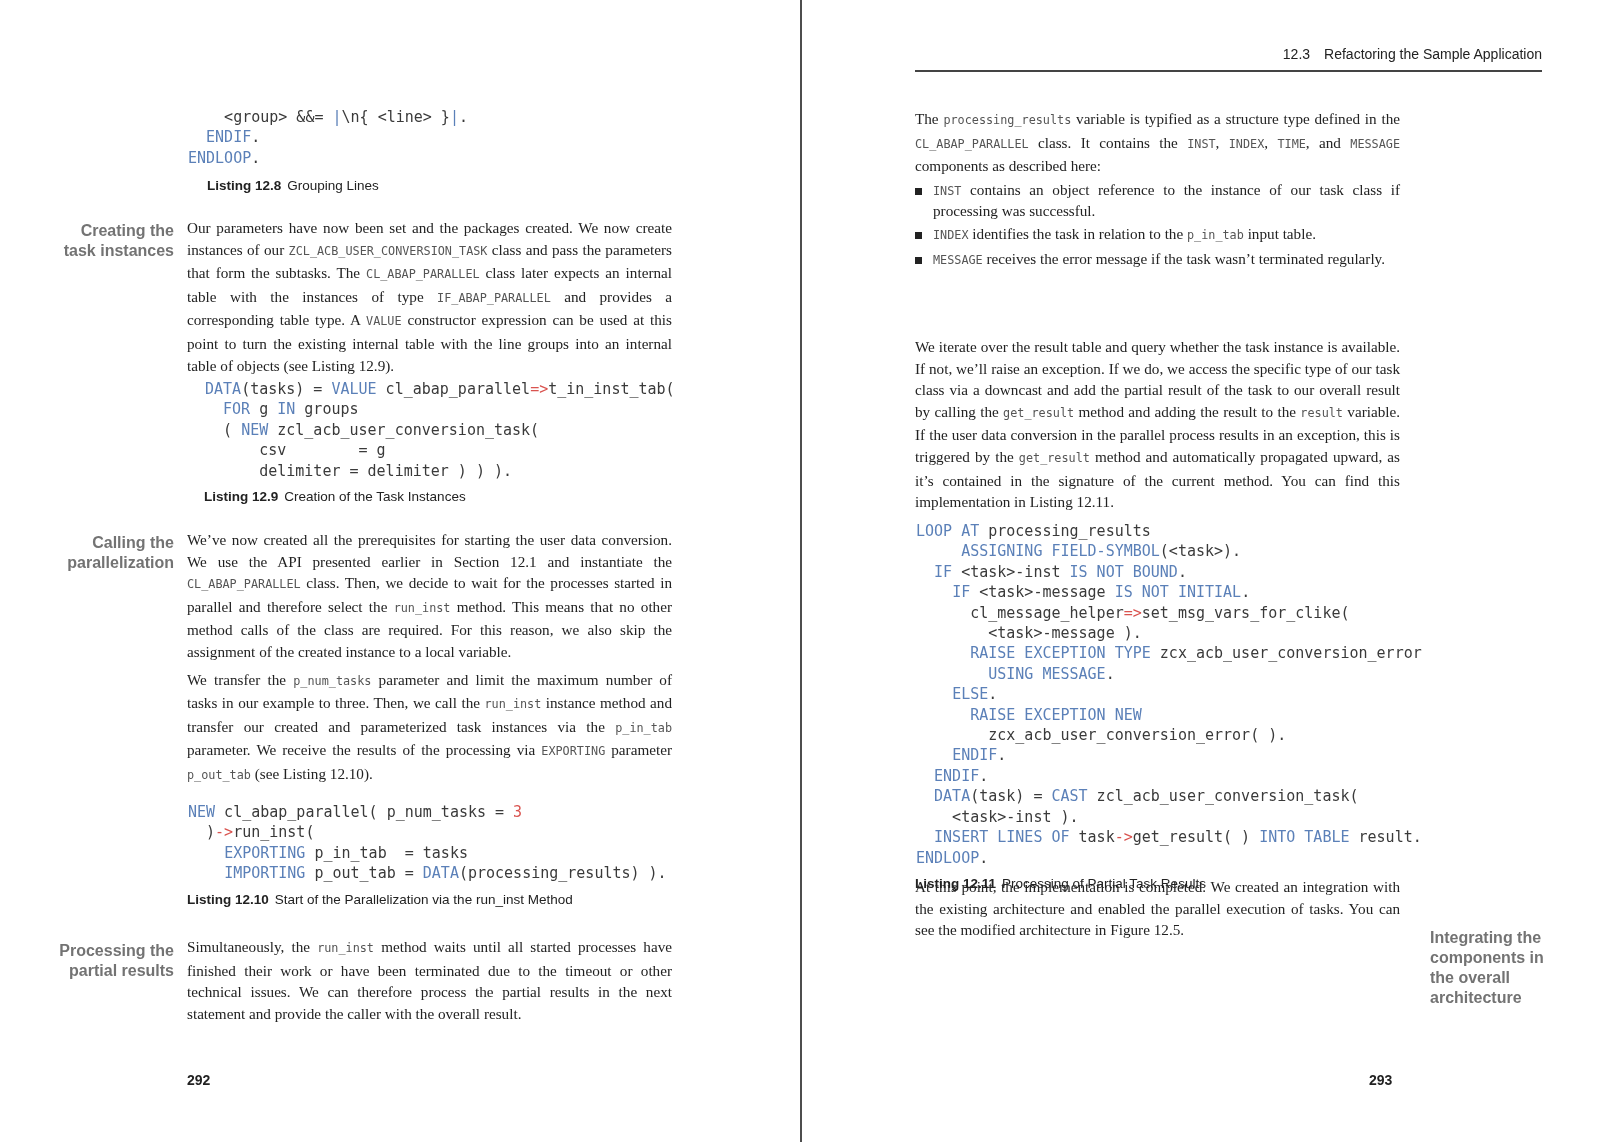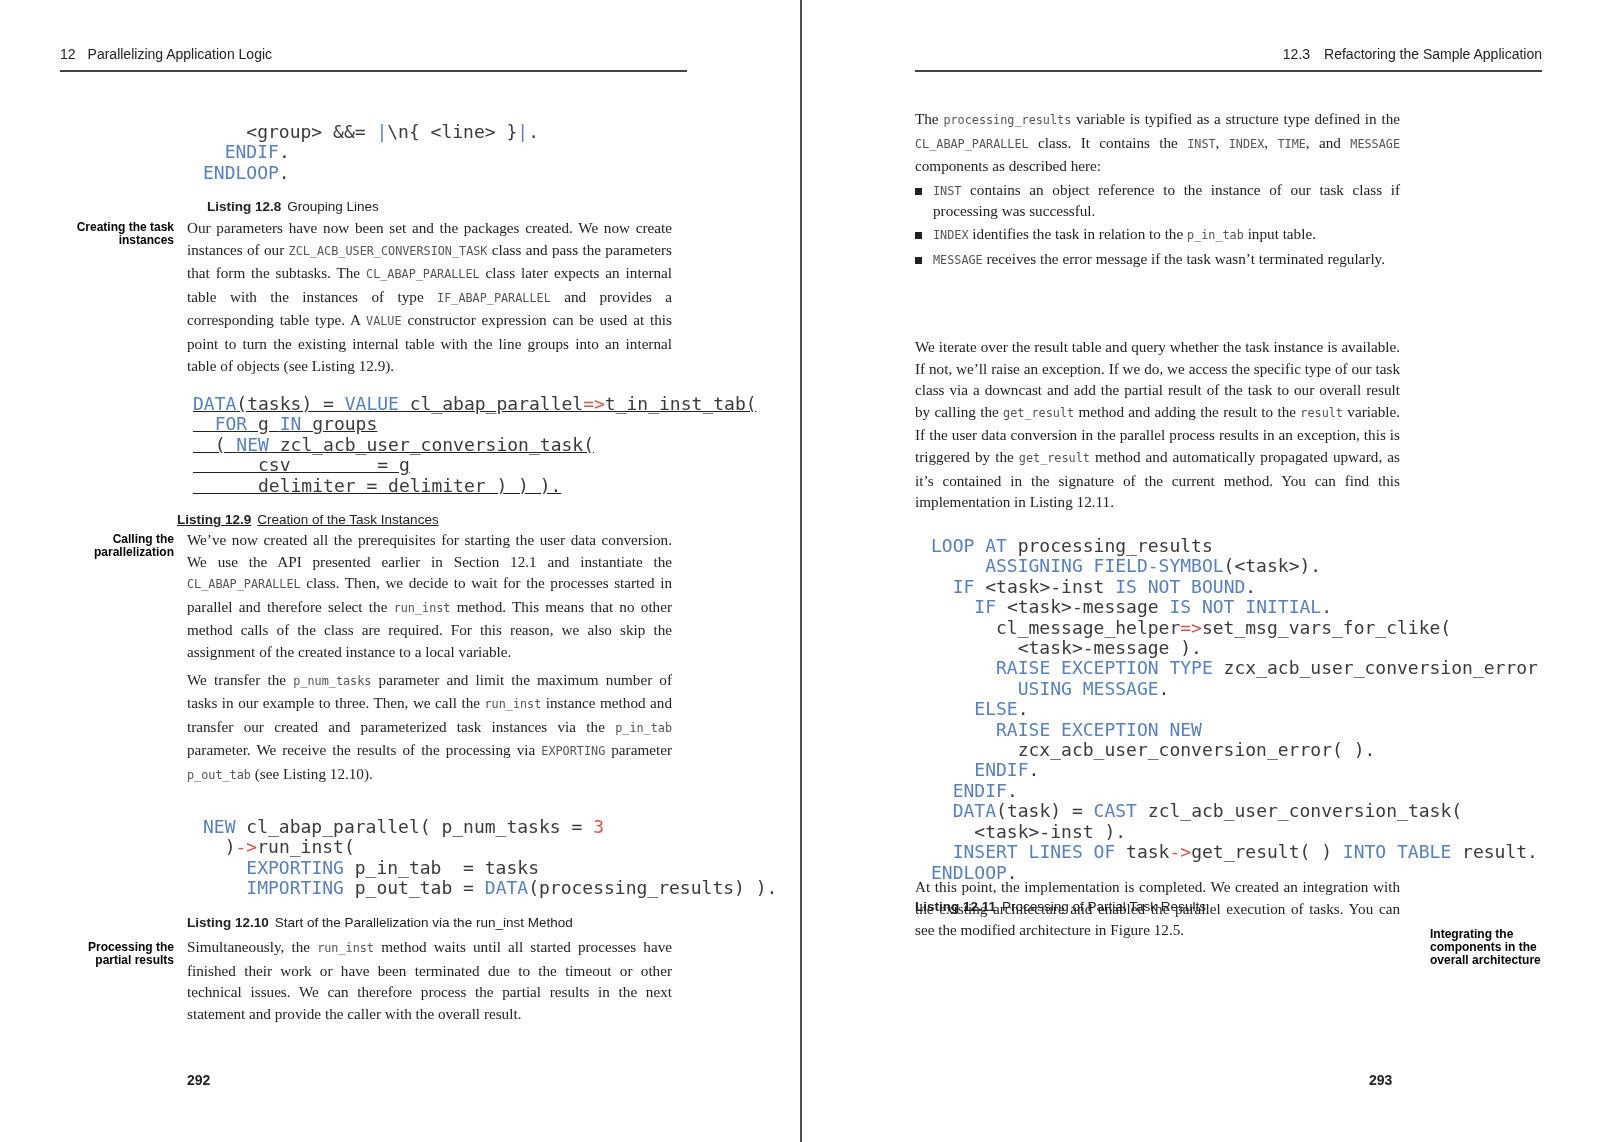--- a/index.html
+++ b/index.html
@@ -21,63 +21,60 @@
   .running-head .num { margin-right: 12px; }
   #right-page .running-head .num { margin-right: 14px; }
 
   .block { position: absolute; }
   .body-text {
     font-size: 15.2px; line-height: 21.6px; text-align: justify; margin: 0;
   }
   code, .mono { font-family: "DejaVu Sans Mono", monospace; font-size: 11.8px; color: #555; }
 
   .code {
-    font-family: "DejaVu Sans Mono", monospace; font-size: 18px; line-height: 20.4px; color: #3a3a3a; white-space: pre; margin: 16px;
+    font-family: "DejaVu Sans Mono", monospace; font-size: 15px; line-height: 20.4px; color: #3a3a3a; white-space: pre; margin: 1px;
   }
   .kw { color: #5b80b8; }
   .op { color: #d9534f; }
   .num-lit { color: #d9534f; }
 
   .caption { font-family: "Liberation Sans", sans-serif; font-size: 13.5px; color: #222; }
   .caption b { font-weight: bold; margin-right: 6px; }
 
   .margin-note {
     position: absolute; font-family: "Liberation Sans", sans-serif; font-weight: bold;
-    font-size: 12px; line-height: 13px; color: #000000;
+    font-size: 16px; line-height: 20px; color: #737373;
   }
   #left-page .margin-note { text-align: right; width: 120px; left: 54px; }
   #right-page .margin-note { text-align: left; width: 130px; left: 628px; }
 
   .page-number { position: absolute; top: 1072px; font-family: "Liberation Sans", sans-serif; font-weight: bold; font-size: 14px; }
 
   ul.bullets { list-style: none; margin: 0; padding: 0; }
   ul.bullets li { position: relative; padding-left: 18px; margin-bottom: 4px; font-size: 15.2px; line-height: 19px; text-align: justify; }
   ul.bullets li .bullet { position: absolute; left: 0; top: 8px; width: 7px; height: 7px; background: #222; }
 </style>
 </head>
 <body>
 
 <div class="divider"></div>
 
 <div class="page" id="left-page">
-  <div class="running-head">
-    <span class="num">12</span><span>Parallelizing Application Logic</span>
-  </div>
 
   <div class="block" style="left:187px; top:106px;">
     <pre class="code" id="code-l8"><div><span>    &lt;group&gt; &amp;&amp;= </span><span class="kw">|</span><span>\n{ &lt;line&gt; }</span><span class="kw">|</span><span>.</span></div><div><span>  </span><span class="kw">ENDIF</span><span>.</span></div><div><span class="kw">ENDLOOP</span><span>.</span></div></pre>
     <div class="caption" style="margin-top:10px;padding-left:20px;"><b>Listing 12.8</b><span>Grouping Lines</span></div>
   </div>
 
   <div class="margin-note" style="top:221px;">Creating the task instances</div>
   <div class="block" style="left:187px; top:217px; width:485px;">
     <p class="body-text"><span>Our parameters have now been set and the packages created. We now create instances of our </span><code>ZCL_ACB_USER_CONVERSION_TASK</code><span> class and pass the parameters that form the subtasks. The </span><code>CL_ABAP_PARALLEL</code><span> class later expects an internal table with the instances of type </span><code>IF_ABAP_PARALLEL</code><span> and provides a corresponding table type. A </span><code>VALUE</code><span> constructor expression can be used at this point to turn the existing internal table with the line groups into an internal table of objects (see Listing 12.9).</span></p>
   </div>
 
-  <div class="block" style="left:177px; top:378px;text-decoration:underline;">
+  <div class="block" style="left:204px; top:378px;">
     <pre class="code" id="code-l9"><div><span class="kw">DATA</span><span>(tasks) = </span><span class="kw">VALUE</span><span> cl_abap_parallel</span><span class="op">=&gt;</span><span>t_in_inst_tab(</span></div><div><span>  </span><span class="kw">FOR</span><span> g </span><span class="kw">IN</span><span> groups</span></div><div><span>  ( </span><span class="kw">NEW</span><span> zcl_acb_user_conversion_task(</span></div><div><span>      csv        = g</span></div><div><span>      delimiter = delimiter ) ) ).</span></div></pre>
     <div class="caption" style="margin-top:8px;"><b>Listing 12.9</b><span>Creation of the Task Instances</span></div>
   </div>
 
   <div class="margin-note" style="top:533px;">Calling the parallelization</div>
   <div class="block" style="left:187px; top:529px; width:485px;">
     <p class="body-text"><span>We’ve now created all the prerequisites for starting the user data conversion. We use the API presented earlier in Section 12.1 and instantiate the </span><code>CL_ABAP_PARALLEL</code><span> class. Then, we decide to wait for the processes started in parallel and therefore select the </span><code>run_inst</code><span> method. This means that no other method calls of the class are required. For this reason, we also skip the assignment of the created instance to a local variable.</span></p>
     <p class="body-text" style="margin-top:6px;"><span>We transfer the </span><code>p_num_tasks</code><span> parameter and limit the maximum number of tasks in our example to three. Then, we call the </span><code>run_inst</code><span> instance method and transfer our created and parameterized task instances via the </span><code>p_in_tab</code><span> parameter. We receive the results of the processing via </span><code>EXPORTING</code><span> parameter </span><code>p_out_tab</code><span> (see Listing 12.10).</span></p>
   </div>
 

